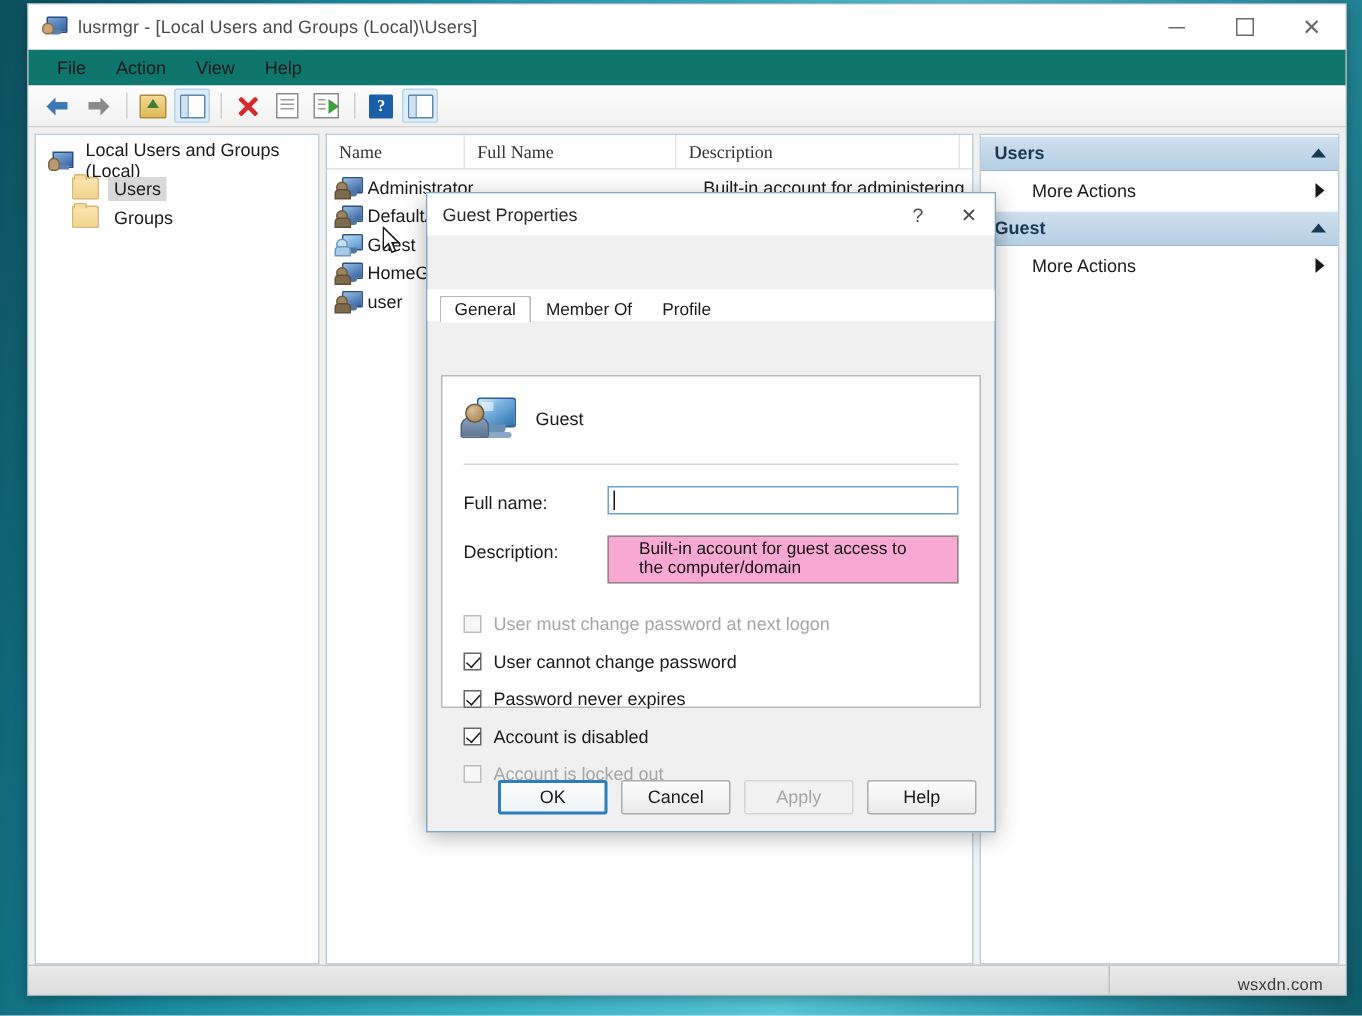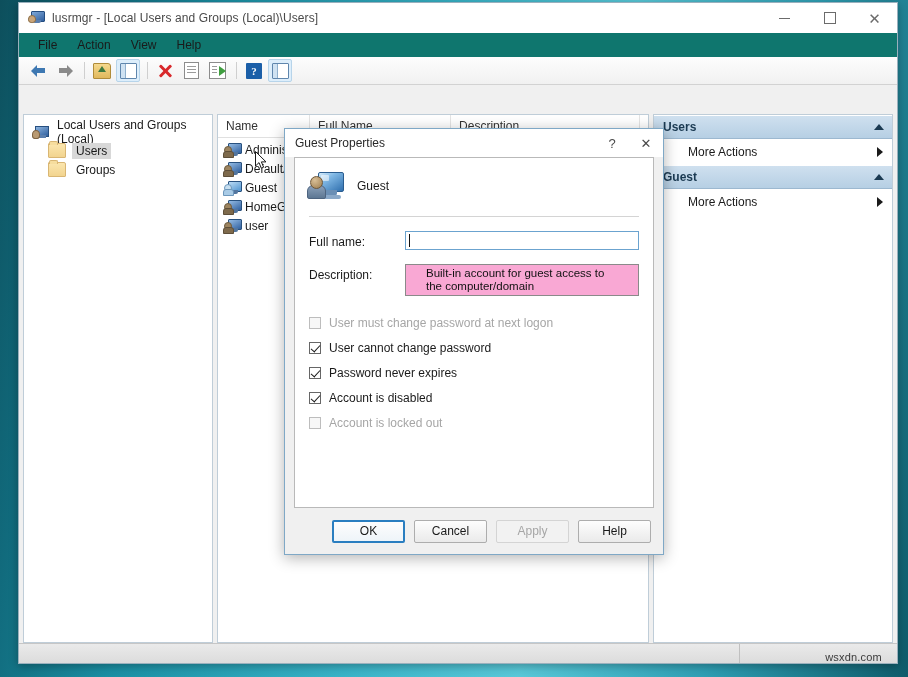--- a/index.html
+++ b/index.html
@@ -136,21 +136,20 @@
 
   .ic-show { width:15px;height:14px;background:#fff;border:1.5px solid #5f86ad;border-radius:1px;position:relative;}
   .ic-show::before{content:'';position:absolute;left:0;top:0;width:4px;height:100%;background:#cfe2f2;border-right:1px solid #8fb0cd;}
 
   
   #body-area {
     flex:1 1 auto; display:flex;
     background:#f0f0f0;
     padding: 4px 4px 0 4px;
     min-height:0;
-    margin-top:25px;
   }
   .pane {
     background:#fff; border:1px solid #bfcdd8;
     display:flex; flex-direction:column;
     min-height:0;
   }
   #tree-pane { width: 188px; flex:0 0 auto; }
   #list-pane { flex:1 1 auto; margin-left:4px; min-width:0; }
   #actions-pane { width: 238px; flex:0 0 auto; margin-left:4px; }
 
@@ -177,20 +176,21 @@
     height:22px; display:flex; flex:0 0 auto;
     background:#ffffff;
     border-bottom:1px solid #e0e0e0;
     font-size:12px; color:#333;
   }
   .col-h {
     display:flex; align-items:center;
     padding-left:8px;
     border-right:1px solid #e4e4e4;
     box-sizing:border-box;
+    font-family:Liberation Serif, serif;
   }
   .col-h:last-child{ border-right:none; }
   #list-rows { flex:1 1 auto; overflow:hidden; padding-top:2px; }
   .list-row { height:19px; display:flex; align-items:center; font-size:12px; color:#1a1a1a; }
   .user-icon { width:17px;height:14px;margin:0 4px 0 6px;position:relative;flex:0 0 auto; }
   .user-icon .mon { position:absolute;left:4px;top:0px;width:12px;height:9px;
     background:linear-gradient(150deg,#95bce4,#30609f);border:1px solid #28517f;border-radius:1px;}
   .user-icon .stand { position:absolute;left:7px;top:9px;width:7px;height:4px;background:#53769f;border-radius:0 0 2px 2px;}
   .user-icon .head { position:absolute;left:0px;top:3px;width:6px;height:6px;background:#9c8460;
     border:1px solid #6d5b3f;border-radius:50%;}
@@ -239,21 +239,21 @@
   }
   #status-seg { position:absolute; left:720px; top:0; bottom:0; width:1px; background:#c0c0c0; }
 
   
   #dialog {
     position:absolute; left:265px; top:125px;
     width:378px; height:425px;
     background:#f0f0f0;
     border:1px solid #7fa8c6;
     box-shadow: 0 3px 14px rgba(0,0,0,0.3);
-    display:flex; flex-direction:column;
+    display:flex; flex-direction:column;gap:36px;
   }
   #dlg-title {
     height:28px; background:#ffffff; display:flex; align-items:center;
     flex:0 0 auto; position:relative;
   }
   #dlg-title-text { font-size:12px; color:#2a2a2a; margin-left:10px; }
   #dlg-btns { position:absolute; right:0; top:0; height:28px; display:flex; }
   .dlg-btn { width:34px; height:28px; display:flex; align-items:center; justify-content:center;
     font-size:13px; color:#4a4a4a; }
 
@@ -540,20 +540,25 @@
 
   <div id="dialog">
     <div id="dlg-title">
       <div id="dlg-title-text">Guest Properties</div>
       <div id="dlg-btns">
         <div class="dlg-btn">?</div>
         <div class="dlg-btn close">✕</div>
       </div>
     </div>
 
+    <div id="dlg-tabs">
+      <div class="tab selected">General</div>
+      <div class="tab">Member Of</div>
+      <div class="tab">Profile</div>
+    </div>
 
     <div id="dlg-page">
 
       <div id="acct-head">
         <div class="big-user-icon">
           <div class="mon"></div>
           <div class="stand"></div>
           <div class="foot"></div>
           <div class="torso"></div>
           <div class="head"></div>

